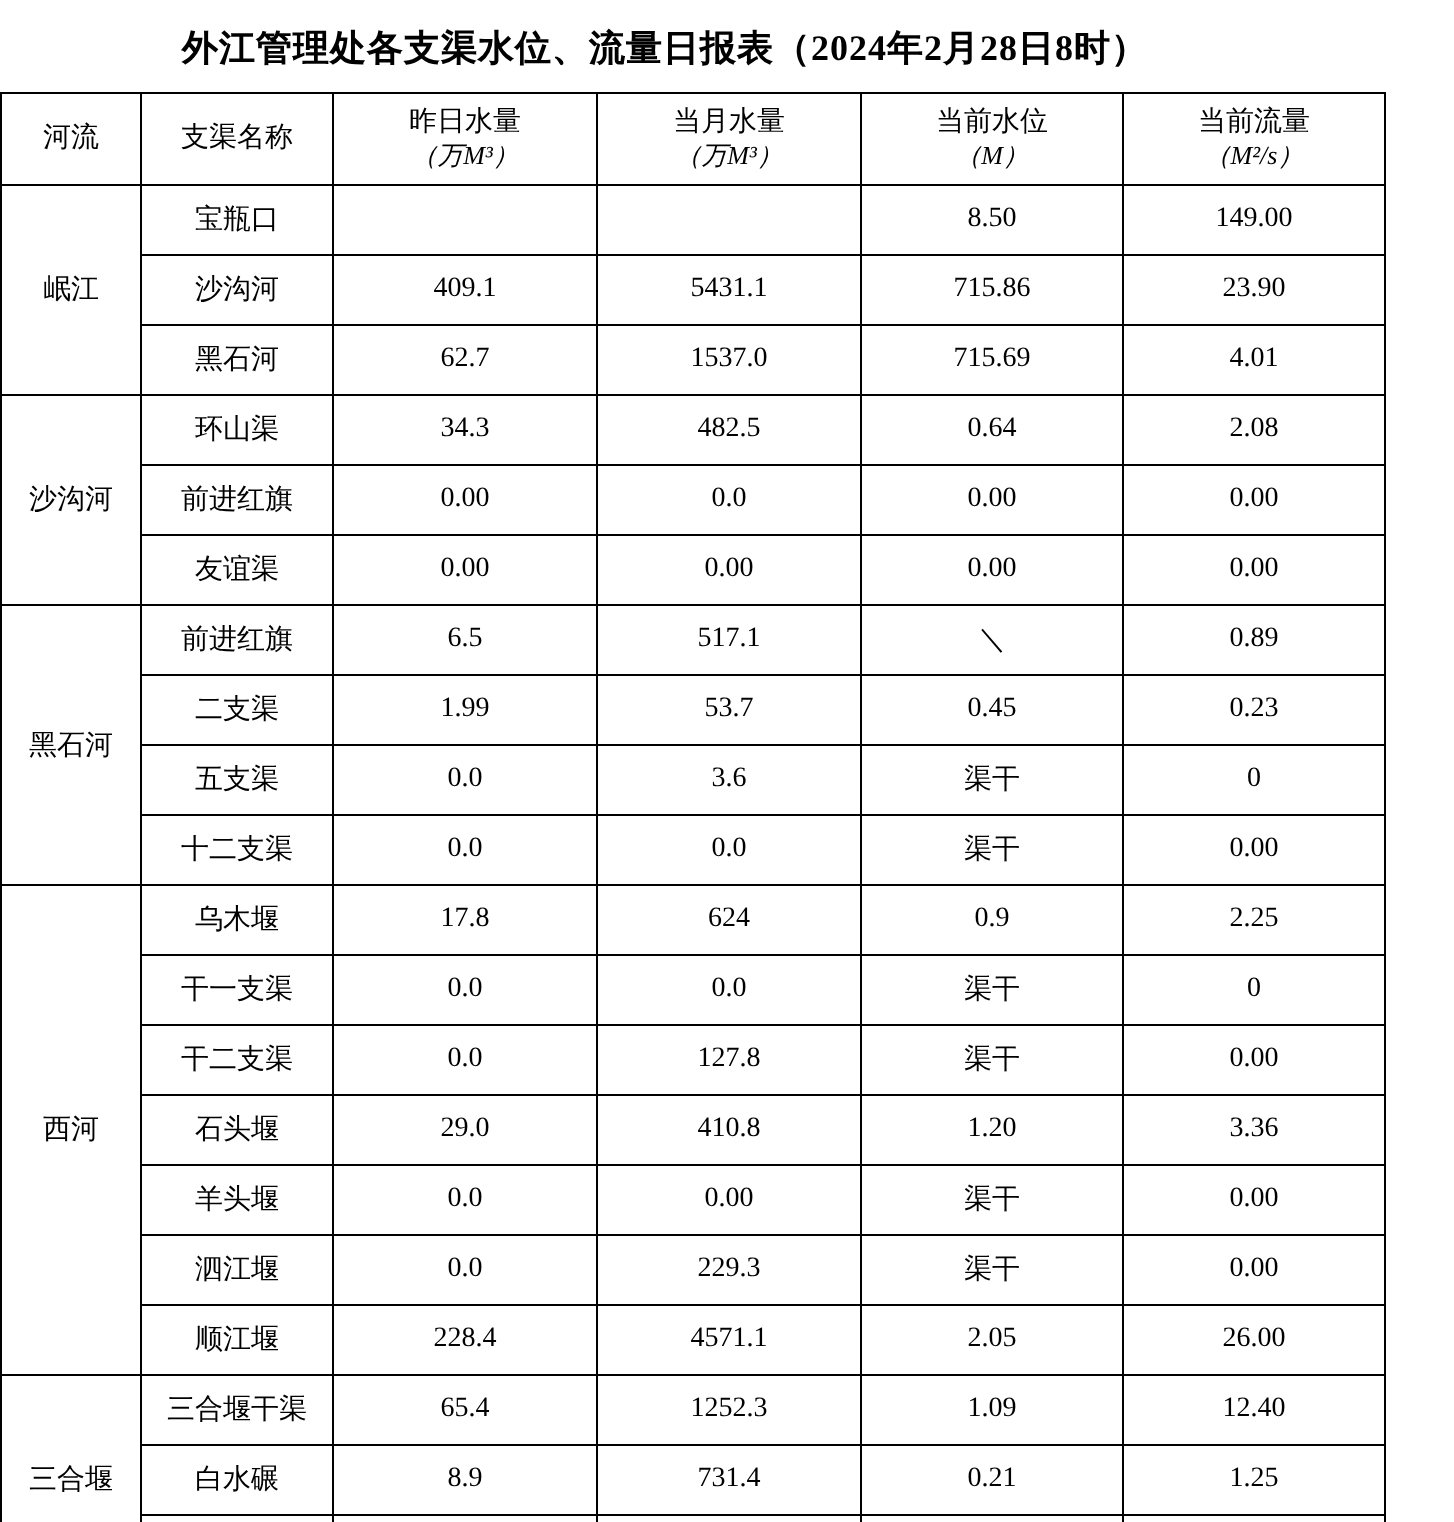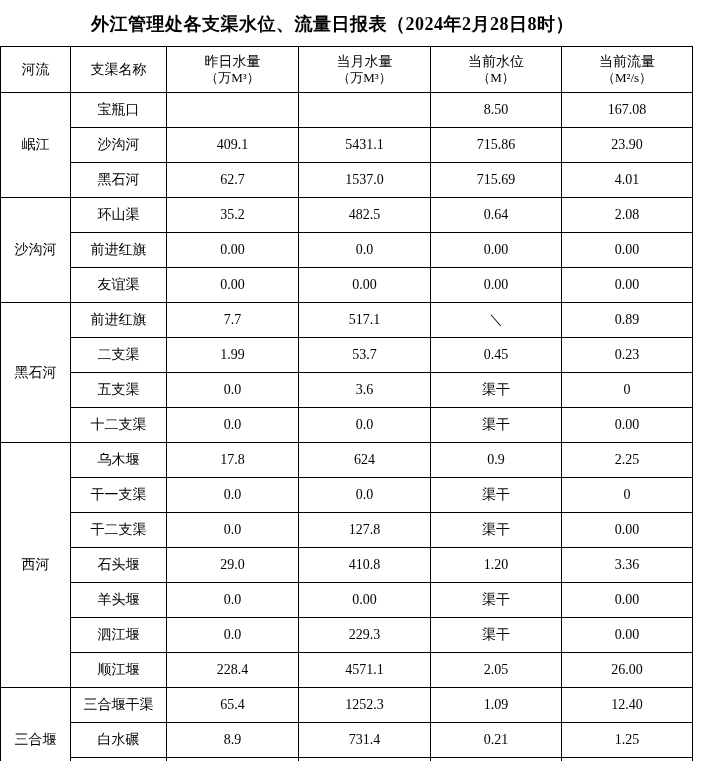--- a/index.html
+++ b/index.html
@@ -46,20 +46,21 @@
     box-sizing: border-box;
   }
   table.report thead td {
     height: 46px;
     font-size: 14px;
     line-height: 1.25;
   }
   .hdr-sub {
     display: block;
     font-size: 13px;
+    font-style: italic;
   }
   .river-cell {
     font-size: 14px;
   }
   .num {
     font-family: "Liberation Serif", "DejaVu Serif", serif;
     font-size: 14px;
   }
   .col1 { width: 70px; }
   .col2 { width: 96px; }
@@ -110,41 +111,41 @@
       </tr>
     </thead>
     <tbody>
 
       <tr>
         <td class="river-cell" rowspan="3">岷江</td>
         <td>宝瓶口</td>
         <td class="num"></td>
         <td class="num"></td>
         <td class="num">8.50</td>
-        <td class="num">167.08</td>
+        <td class="num">149.00</td>
       </tr>
       <tr>
         <td>沙沟河</td>
         <td class="num">409.1</td>
         <td class="num">5431.1</td>
         <td class="num">715.86</td>
         <td class="num">23.90</td>
       </tr>
       <tr>
         <td>黑石河</td>
         <td class="num">62.7</td>
         <td class="num">1537.0</td>
         <td class="num">715.69</td>
         <td class="num">4.01</td>
       </tr>
 
       <tr>
         <td class="river-cell" rowspan="3">沙沟河</td>
         <td>环山渠</td>
-        <td class="num">35.2</td>
+        <td class="num">34.3</td>
         <td class="num">482.5</td>
         <td class="num">0.64</td>
         <td class="num">2.08</td>
       </tr>
       <tr>
         <td>前进红旗</td>
         <td class="num">0.00</td>
         <td class="num">0.0</td>
         <td class="num">0.00</td>
         <td class="num">0.00</td>
@@ -153,21 +154,21 @@
         <td>友谊渠</td>
         <td class="num">0.00</td>
         <td class="num">0.00</td>
         <td class="num">0.00</td>
         <td class="num">0.00</td>
       </tr>
 
       <tr>
         <td class="river-cell" rowspan="4">黑石河</td>
         <td>前进红旗</td>
-        <td class="num">7.7</td>
+        <td class="num">6.5</td>
         <td class="num">517.1</td>
         <td class="num">＼</td>
         <td class="num">0.89</td>
       </tr>
       <tr>
         <td>二支渠</td>
         <td class="num">1.99</td>
         <td class="num">53.7</td>
         <td class="num">0.45</td>
         <td class="num">0.23</td>

